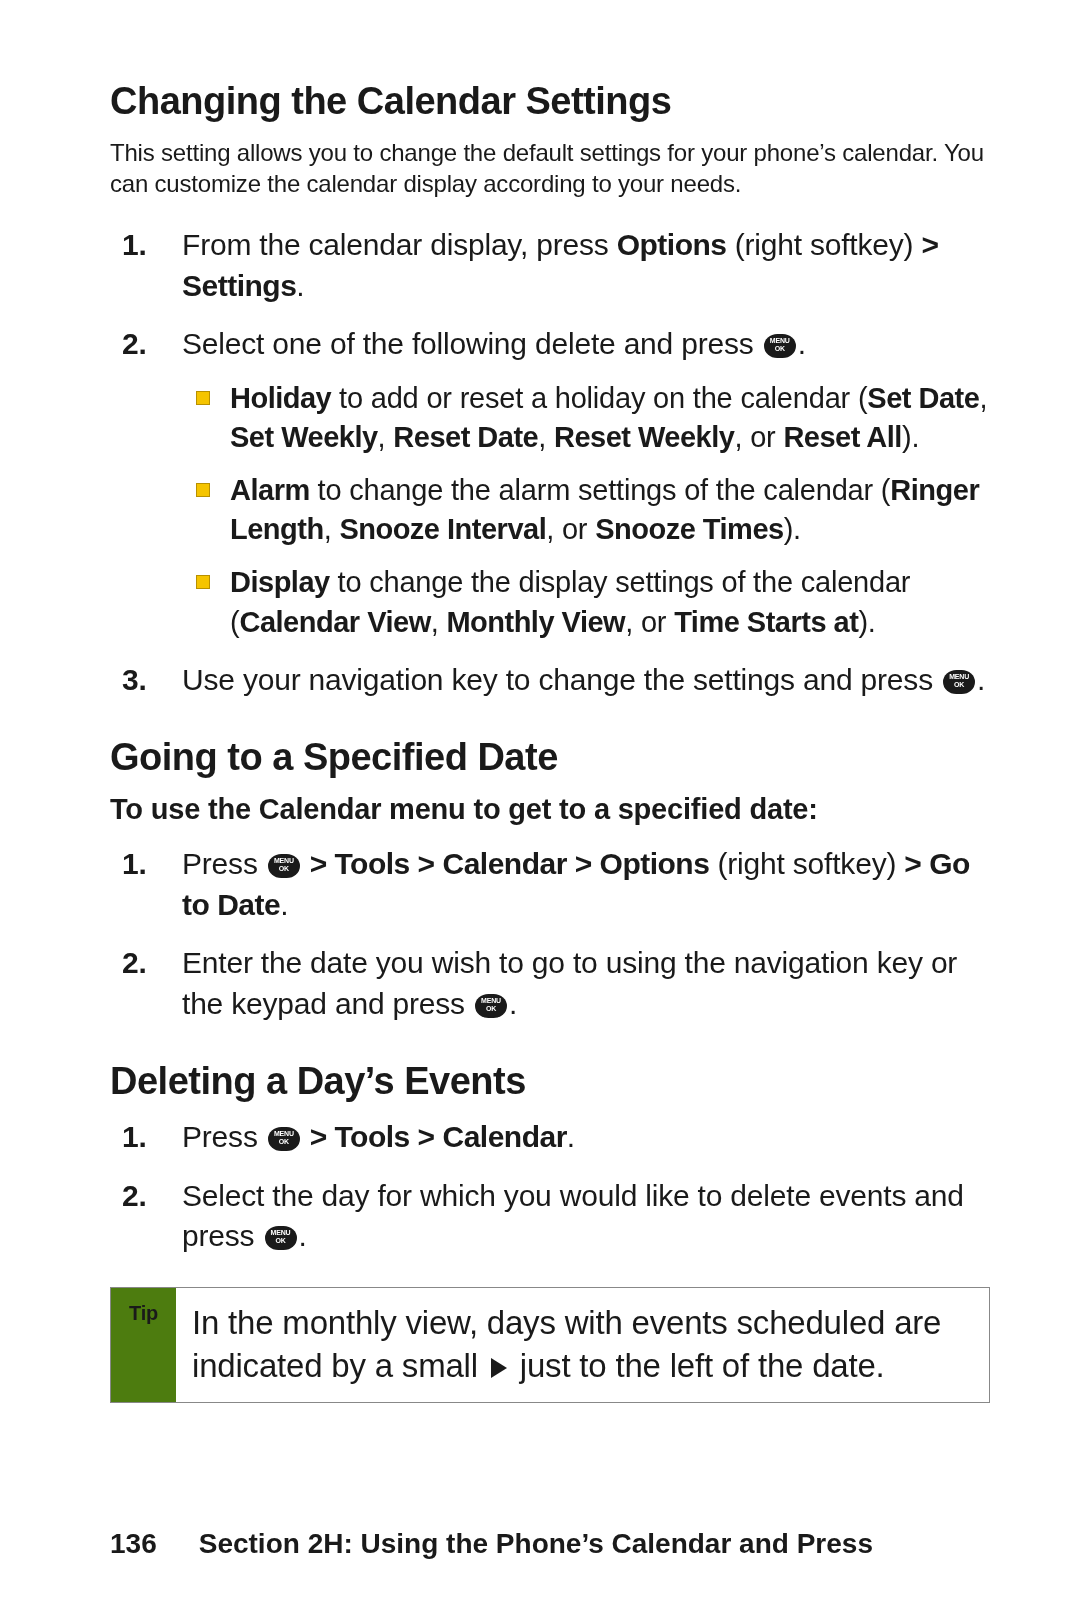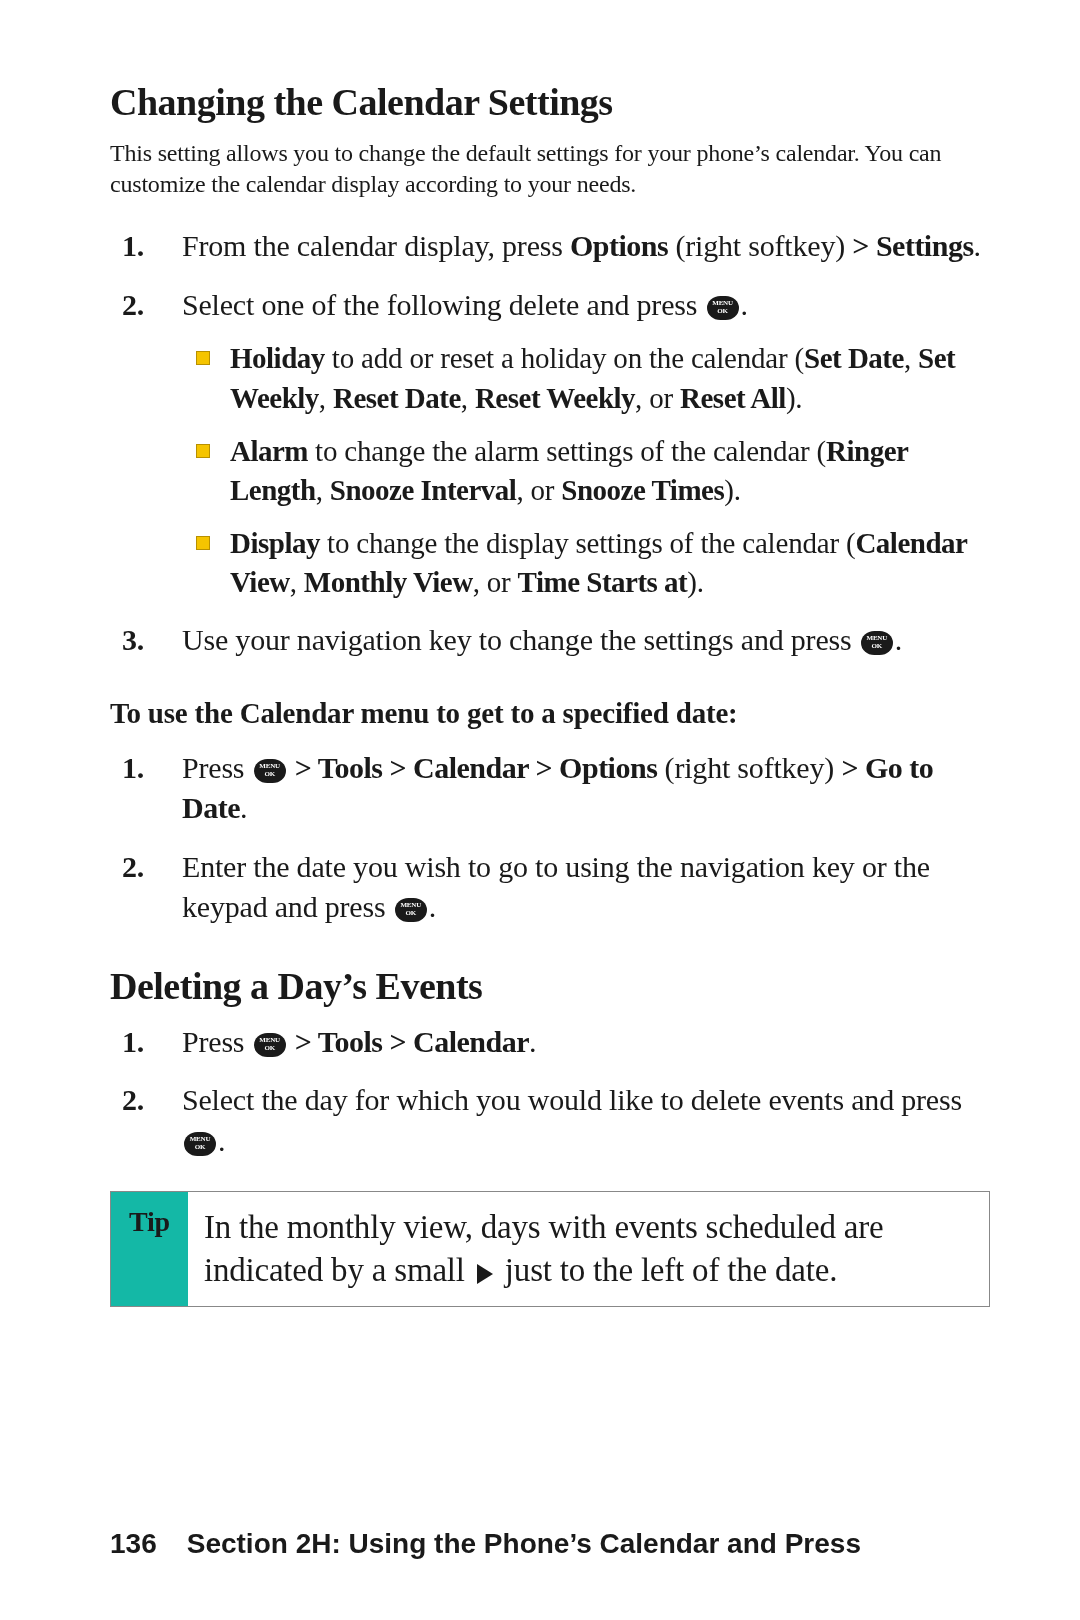--- a/index.html
+++ b/index.html
@@ -7,21 +7,20 @@
     width:1080px;
     height:1620px;
     font-family:"Segoe UI",Arial,Helvetica,sans-serif;
     font-stretch:condensed;
     color:#1a1a1a;
     position:relative;
   }
   .page{
     padding:80px 90px 16px 110px;
     letter-spacing:-0.2px;
-    font-family:Liberation Serif, serif;
   }
   h2{
     font-size:38px;
     font-weight:700;
     margin:0 0 14px 0;
     letter-spacing:-0.5px;
   }
   p.intro{
     font-size:24px;
     font-weight:400;
@@ -95,23 +94,23 @@
     font-size:29px;
     font-weight:700;
     margin:0 0 18px 0;
   }
   .tipbox{
     display:flex;
     border:1px solid #888;
     margin:10px 0 0 0;
   }
   .tipbox .tag{
-    background:#14b8a6;
-    font-weight:700;
-    font-size:28px;
+    background:#4d7c0f;
+    font-weight:700;
+    font-size:20px;
     padding:14px 18px;
     display:flex;
     align-items:flex-start;
   }
   .tipbox .body{
     font-size:33px;
     padding:14px 16px;
     line-height:1.3;
   }
   .tri{
@@ -123,21 +122,21 @@
     vertical-align:middle;
     margin:0 4px;
   }
   .footer{
     position:absolute;
     left:110px;
     bottom:60px;
     font-size:28px;
     font-weight:700;
   }
-  .pagenum{margin-right:30px;}
+  .pagenum{margin-right:42px;}
   .sec{margin-top:36px;}
   .b{letter-spacing:-0.5px;text-align:center;}
 </style>
 </head>
 <body>
 
 <div class="page">
 
   <h2>Changing the Calendar Settings</h2>
   <p class="intro">This setting allows you to change the default settings for your phone’s calendar. You can customize the calendar display according to your needs.</p>
@@ -159,20 +158,21 @@
           <span class="b">Display</span><span> to change the display settings of the calendar (</span><span class="b">Calendar View</span><span>, </span><span class="b">Monthly View</span><span>, or </span><span class="b">Time Starts at</span><span>).</span>
         </li>
       </ul>
     </li>
     <li>
       <span>Use your navigation key to change the settings and press </span><span class="ok"></span><span>.</span>
     </li>
   </ol>
 
   <div class="sec">
+    <h2>Going to a Specified Date</h2>
     <p class="subhead">To use the Calendar menu to get to a specified date:</p>
     <ol>
       <li>
         <span>Press </span><span class="ok"></span><span class="b"> &gt; Tools &gt; Calendar &gt; Options</span><span> (right softkey) </span><span class="b">&gt; Go to Date</span><span>.</span>
       </li>
       <li>
         <span>Enter the date you wish to go to using the navigation key or the keypad and press </span><span class="ok"></span><span>.</span>
       </li>
     </ol>
   </div>

